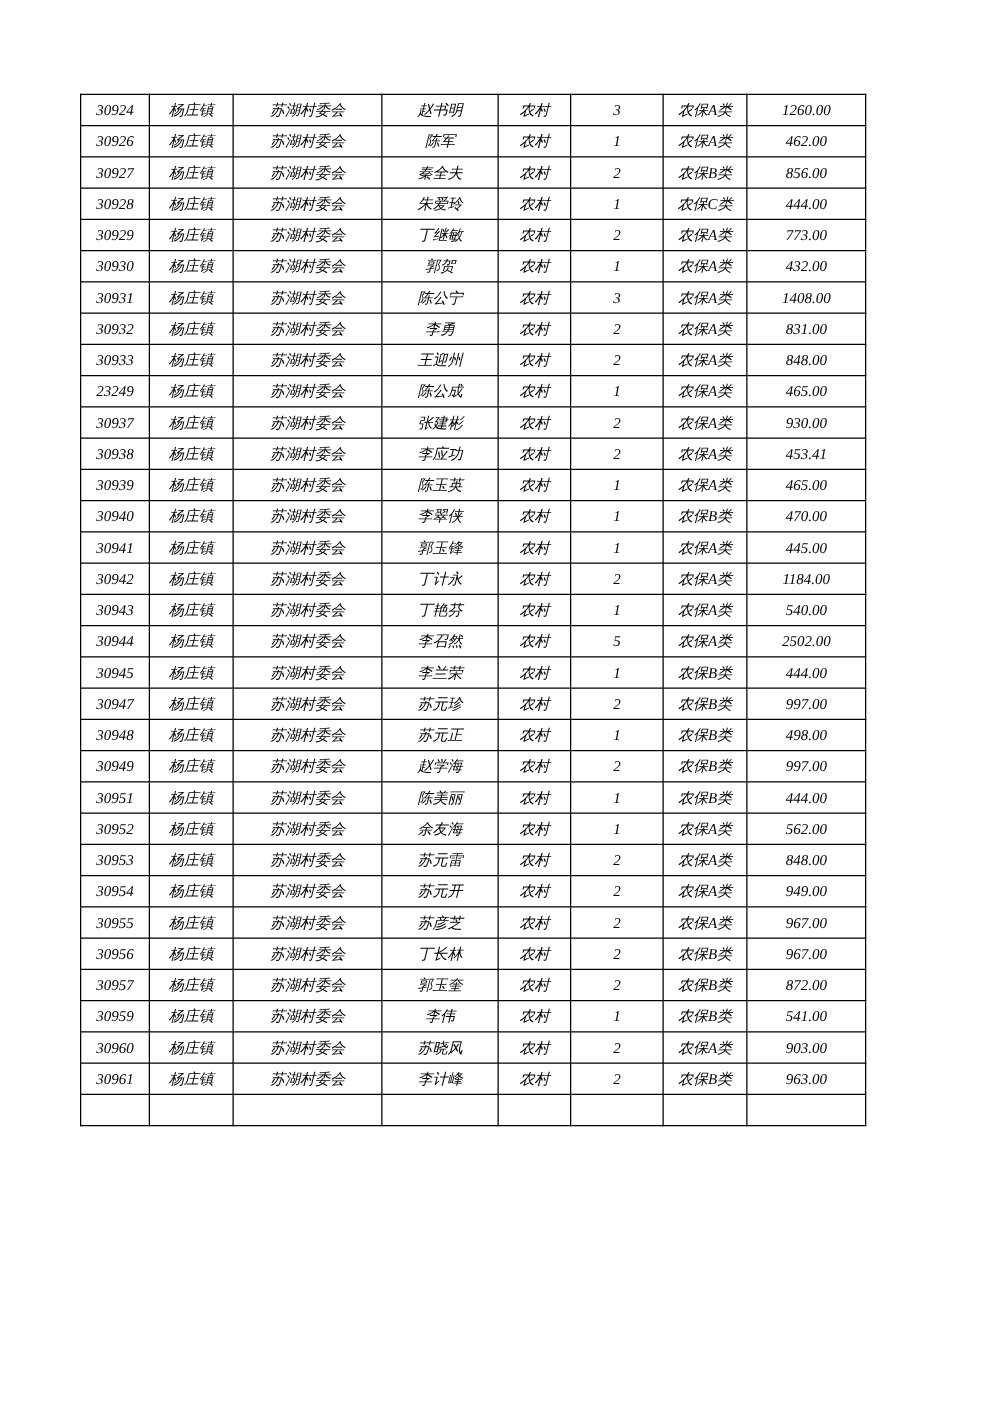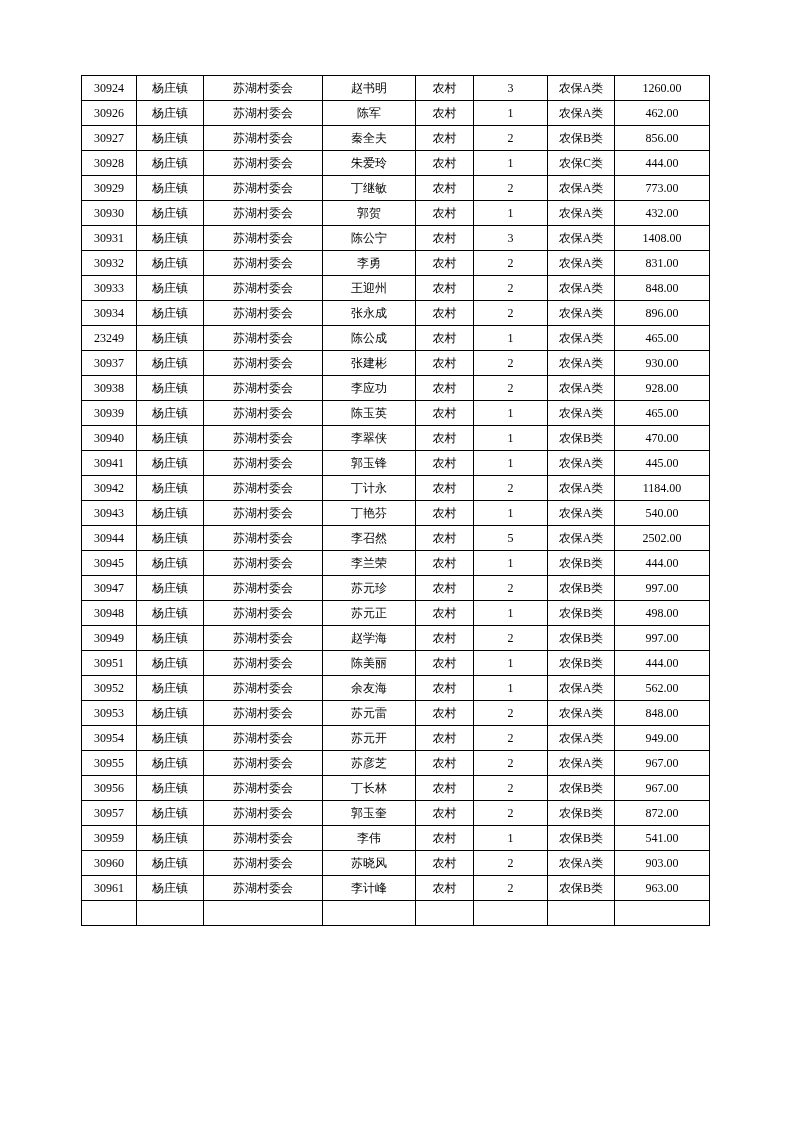--- a/index.html
+++ b/index.html
@@ -12,24 +12,25 @@
     position: relative;
     width: 793px;
     height: 1122px;
     background: #ffffff;
     overflow: hidden;
     font-family: "Liberation Serif", "DejaVu Serif", serif;
     color: #000000;
   }
   table.data-table {
     position: absolute;
-    left: 81px;
+    left: 64px;
     top: 75px;
     border-collapse: collapse;
     table-layout: fixed;
+    font-style: italic;
   }
   table.data-table td {
     border: 1px solid #000000;
     height: 24px;
     font-size: 12px;
     line-height: 24px;
     text-align: center;
     vertical-align: middle;
     padding: 0 2px;
     overflow: hidden;
@@ -145,30 +146,20 @@
           <td>30933</td>
           <td>杨庄镇</td>
           <td>苏湖村委会</td>
           <td>王迎州</td>
           <td>农村</td>
           <td>2</td>
           <td>农保A类</td>
           <td>848.00</td>
         </tr>
         <tr>
-          <td>30934</td>
-          <td>杨庄镇</td>
-          <td>苏湖村委会</td>
-          <td>张永成</td>
-          <td>农村</td>
-          <td>2</td>
-          <td>农保A类</td>
-          <td>896.00</td>
-        </tr>
-        <tr>
           <td>23249</td>
           <td>杨庄镇</td>
           <td>苏湖村委会</td>
           <td>陈公成</td>
           <td>农村</td>
           <td>1</td>
           <td>农保A类</td>
           <td>465.00</td>
         </tr>
         <tr>
@@ -182,21 +173,21 @@
           <td>930.00</td>
         </tr>
         <tr>
           <td>30938</td>
           <td>杨庄镇</td>
           <td>苏湖村委会</td>
           <td>李应功</td>
           <td>农村</td>
           <td>2</td>
           <td>农保A类</td>
-          <td>928.00</td>
+          <td>453.41</td>
         </tr>
         <tr>
           <td>30939</td>
           <td>杨庄镇</td>
           <td>苏湖村委会</td>
           <td>陈玉英</td>
           <td>农村</td>
           <td>1</td>
           <td>农保A类</td>
           <td>465.00</td>

